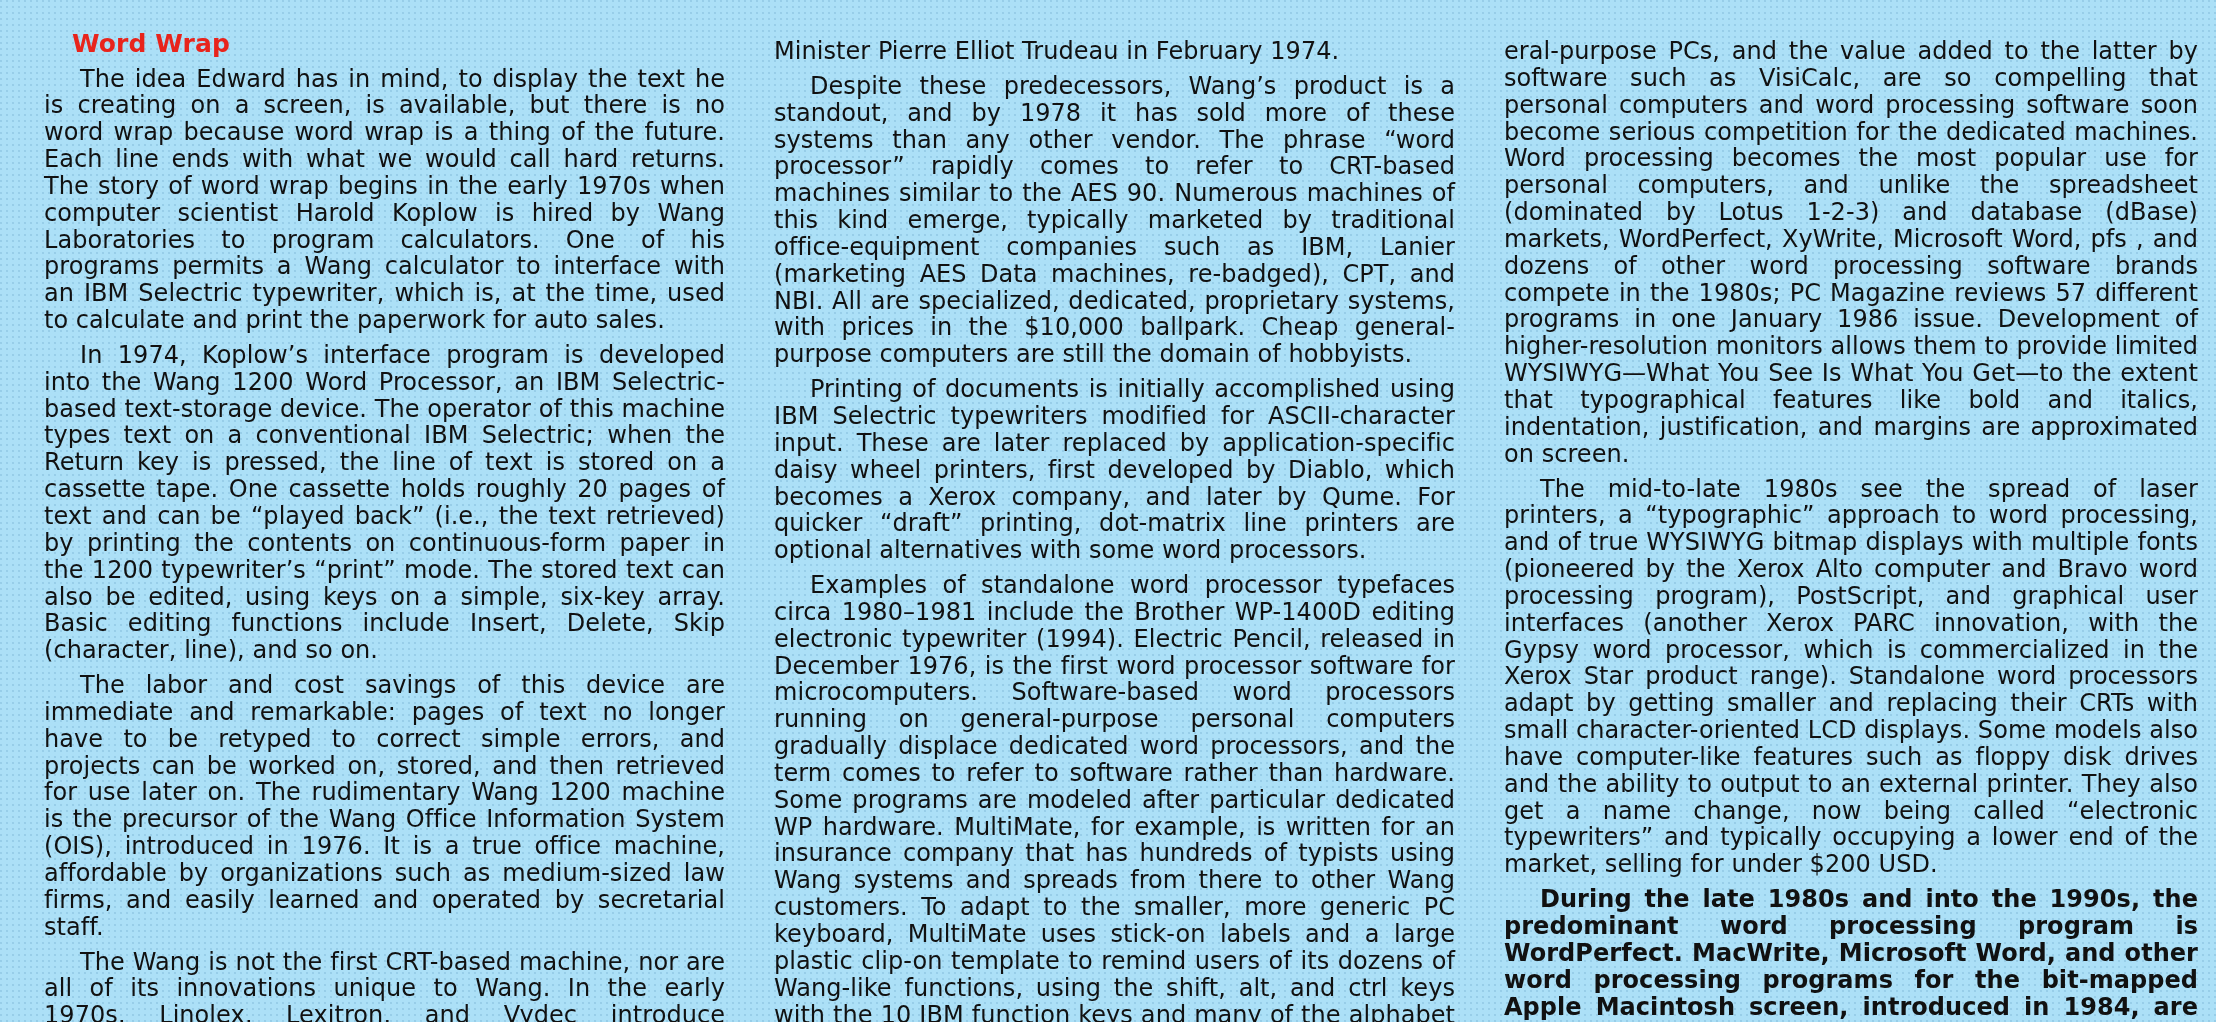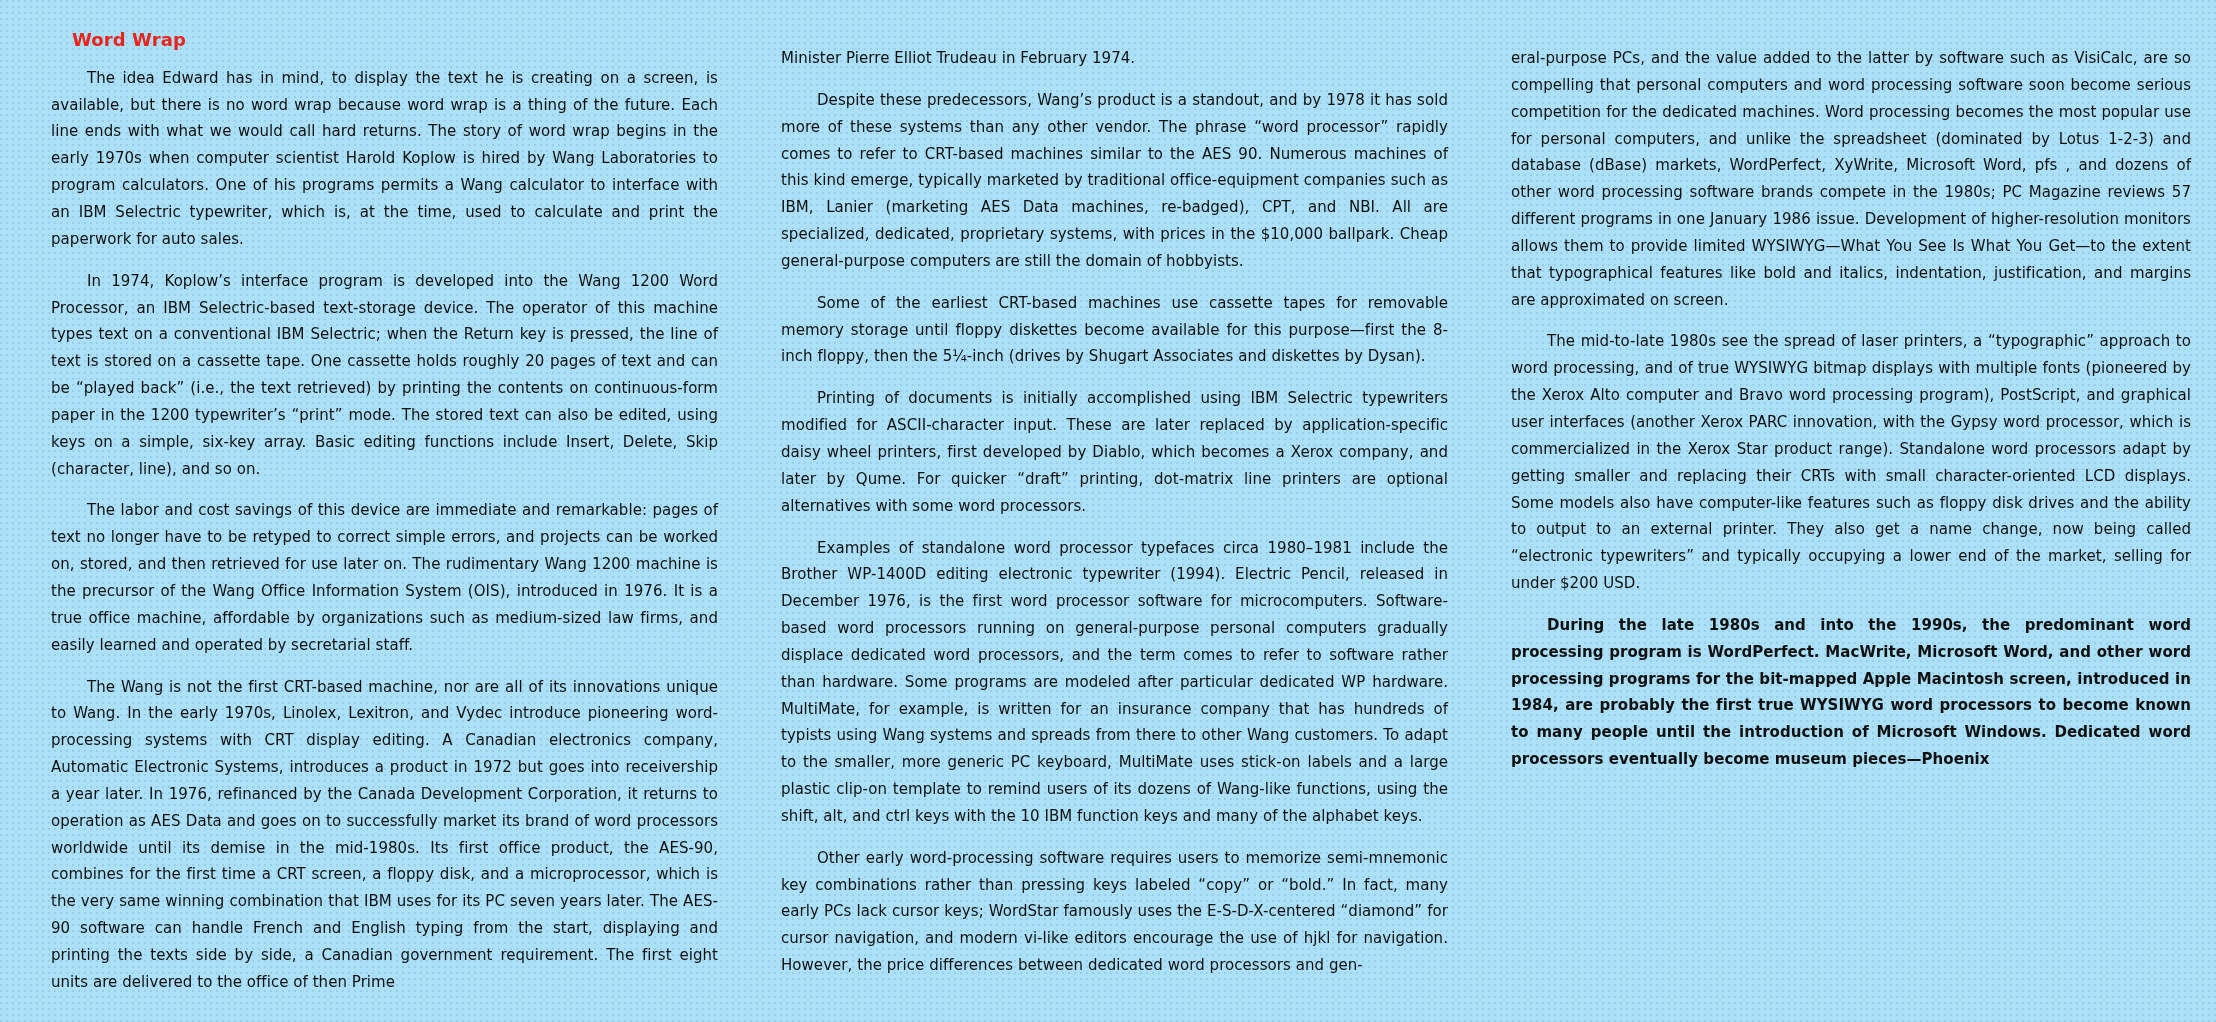--- a/index.html
+++ b/index.html
@@ -43,29 +43,29 @@
     flex: 0 0 697px;
   }
   .column.wide {
     width: 710px;
     flex: 0 0 710px;
   }
   .section-heading {
     color: #e8241c;
     font-family: "DejaVu Sans", sans-serif;
     font-weight: bold;
-    font-size: 18px;
+    font-size: 25px;
     line-height: 1.1;
     margin: 0 0 4px 36px;
     letter-spacing: 0.1px;
   }
   p.body-par {
-    margin: 15px;
+    margin: 8px;
     color: #111111;
-    font-size: 15px;
+    font-size: 24px;
     line-height: 26.85px;
     text-align: justify;
     text-justify: inter-word;
     letter-spacing: 0.05px;
     word-spacing: 0px;
     hyphens: none;
   }
   p.body-par.indent {
     text-indent: 36px;
   }
@@ -91,21 +91,20 @@
       <div class="section-heading">Word Wrap</div>
       <p class="body-par indent">The idea Edward has in mind, to display the text he is creating on a screen, is available, but there is no word wrap because word wrap is a thing of the future. Each line ends with what we would call hard returns. The story of word wrap begins in the early 1970s when computer scientist Harold Koplow is hired by Wang Laboratories to program calculators. One of his programs permits a Wang calculator to interface with an IBM Selectric typewriter, which is, at the time, used to calculate and print the paperwork for auto sales.</p>
       <p class="body-par indent">In 1974, Koplow’s interface program is developed into the Wang 1200 Word Processor, an IBM Selectric-based text-storage device. The operator of this machine types text on a conventional IBM Selectric; when the Return key is pressed, the line of text is stored on a cassette tape. One cassette holds roughly 20 pages of text and can be “played back” (i.e., the text retrieved) by printing the contents on continuous-form paper in the 1200 typewriter’s “print” mode. The stored text can also be edited, using keys on a simple, six-key array. Basic editing functions include Insert, Delete, Skip (character, line), and so on.</p>
       <p class="body-par indent">The labor and cost savings of this device are immediate and remarkable: pages of text no longer have to be retyped to correct simple errors, and projects can be worked on, stored, and then retrieved for use later on. The rudimentary Wang 1200 machine is the precursor of the Wang Office Information System (OIS), introduced in 1976. It is a true office machine, affordable by organizations such as medium-sized law firms, and easily learned and operated by secretarial staff.</p>
       <p class="body-par indent">The Wang is not the first CRT-based machine, nor are all of its innovations unique to Wang. In the early 1970s, Linolex, Lexitron, and Vydec introduce pioneering word-processing systems with CRT display editing. A Canadian electronics company, Automatic Electronic Systems, introduces a product in 1972 but goes into receivership a year later. In 1976, refinanced by the Canada Development Corporation, it returns to operation as AES Data and goes on to successfully market its brand of word processors worldwide until its demise in the mid-1980s. Its first office product, the AES-90, combines for the first time a CRT screen, a floppy disk, and a microprocessor, which is the very same winning combination that IBM uses for its PC seven years later. The AES-90 software can handle French and English typing from the start, displaying and printing the texts side by side, a Canadian government requirement. The first eight units are delivered to the office of then Prime</p>
     </div>
 
     <div class="column">
       <p class="body-par cont">Minister Pierre Elliot Trudeau in February 1974.</p>
       <p class="body-par indent">Despite these predecessors, Wang’s product is a standout, and by 1978 it has sold more of these systems than any other vendor. The phrase “word processor” rapidly comes to refer to CRT-based machines similar to the AES 90. Numerous machines of this kind emerge, typically marketed by traditional office-equipment companies such as IBM, Lanier (marketing AES Data machines, re-badged), CPT, and NBI. All are specialized, dedicated, proprietary systems, with prices in the $10,000 ballpark. Cheap general-purpose computers are still the domain of hobbyists.</p>
-      <p class="body-par indent">Some of the earliest CRT-based machines use cassette tapes for removable memory storage until floppy diskettes become available for this purpose—first the 8-inch floppy, then the 5¼-inch (drives by Shugart Associates and diskettes by Dysan).</p>
       <p class="body-par indent">Printing of documents is initially accomplished using IBM Selectric typewriters modified for ASCII-character input. These are later replaced by application-specific daisy wheel printers, first developed by Diablo, which becomes a Xerox company, and later by Qume. For quicker “draft” printing, dot-matrix line printers are optional alternatives with some word processors.</p>
       <p class="body-par indent">Examples of standalone word processor typefaces circa 1980–1981 include the Brother WP-1400D editing electronic typewriter (1994). Electric Pencil, released in December 1976, is the first word processor software for microcomputers. Software-based word processors running on general-purpose personal computers gradually displace dedicated word processors, and the term comes to refer to software rather than hardware. Some programs are modeled after particular dedicated WP hardware. MultiMate, for example, is written for an insurance company that has hundreds of typists using Wang systems and spreads from there to other Wang customers. To adapt to the smaller, more generic PC keyboard, MultiMate uses stick-on labels and a large plastic clip-on template to remind users of its dozens of Wang-like functions, using the shift, alt, and ctrl keys with the 10 IBM function keys and many of the alphabet keys.</p>
       <p class="body-par indent">Other early word-processing software requires users to memorize semi-mnemonic key combinations rather than pressing keys labeled “copy” or “bold.” In fact, many early PCs lack cursor keys; WordStar famously uses the E-S-D-X-centered “diamond” for cursor navigation, and modern vi-like editors encourage the use of hjkl for navigation. However, the price differences between dedicated word processors and gen-</p>
     </div>
 
     <div class="column wide">
       <p class="body-par cont">eral-purpose PCs, and the value added to the latter by software such as VisiCalc, are so compelling that personal computers and word processing software soon become serious competition for the dedicated machines. Word processing becomes the most popular use for personal computers, and unlike the spreadsheet (dominated by Lotus 1-2-3) and database (dBase) markets, WordPerfect, XyWrite, Microsoft Word, pfs , and dozens of other word processing software brands compete in the 1980s; PC Magazine reviews 57 different programs in one January 1986 issue. Development of higher-resolution monitors allows them to provide limited WYSIWYG—What You See Is What You Get—to the extent that typographical features like bold and italics, indentation, justification, and margins are approximated on screen.</p>
       <p class="body-par indent">The mid-to-late 1980s see the spread of laser printers, a “typographic” approach to word processing, and of true WYSIWYG bitmap displays with multiple fonts (pioneered by the Xerox Alto computer and Bravo word processing program), PostScript, and graphical user interfaces (another Xerox PARC innovation, with the Gypsy word processor, which is commercialized in the Xerox Star product range). Standalone word processors adapt by getting smaller and replacing their CRTs with small character-oriented LCD displays. Some models also have computer-like features such as floppy disk drives and the ability to output to an external printer. They also get a name change, now being called “electronic typewriters” and typically occupying a lower end of the market, selling for under $200 USD.</p>
       <p class="body-par indent tail-left">During the late 1980s and into the 1990s, the predominant word processing program is WordPerfect. MacWrite, Microsoft Word, and other word processing programs for the bit-mapped Apple Macintosh screen, introduced in 1984, are probably the first true WYSIWYG word processors to become known to many people until the introduction of Microsoft Windows. Dedicated word processors eventually become museum pieces—Phoenix</p>
     </div>

